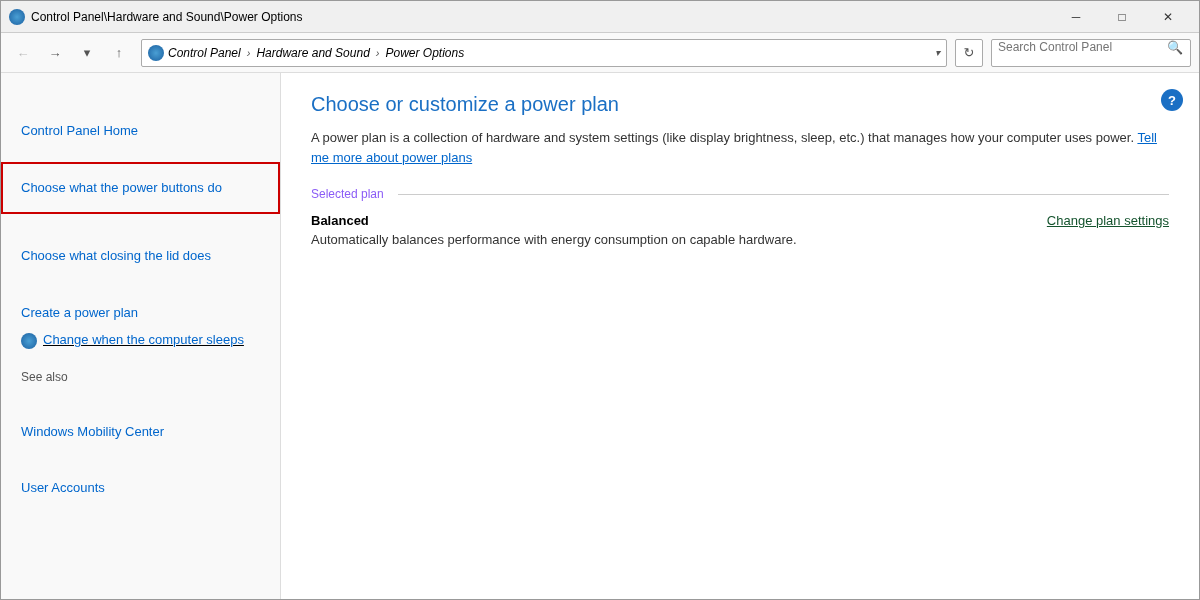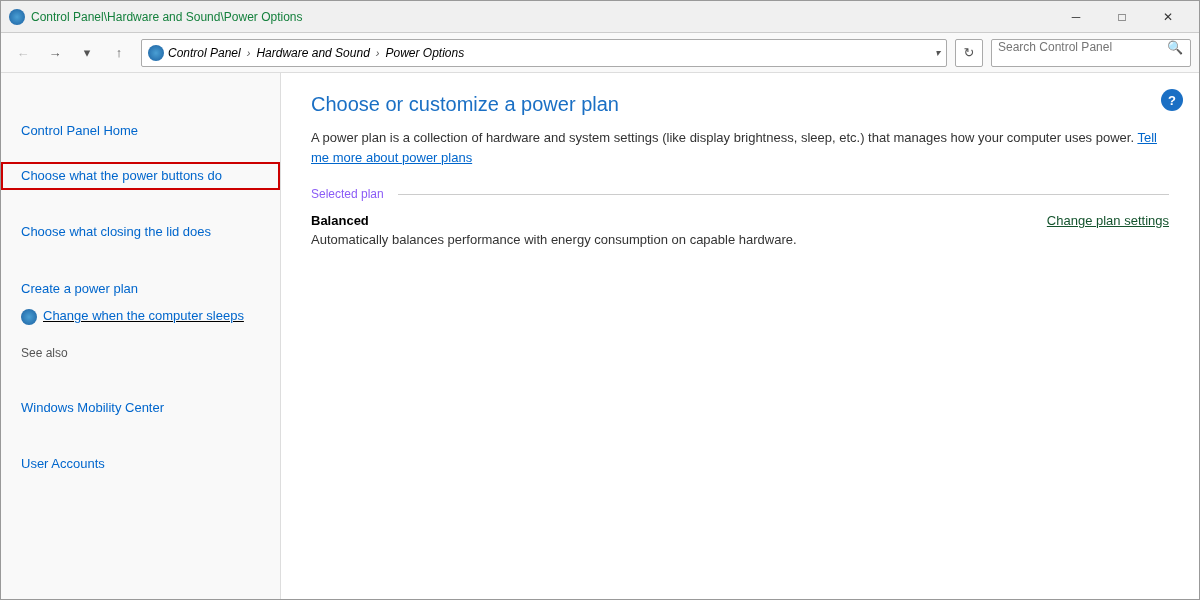--- a/index.html
+++ b/index.html
@@ -27,21 +27,21 @@
       width: 16px;
       height: 16px;
       margin-right: 6px;
       background: radial-gradient(circle, #4a9fd4, #1a5fa0);
       border-radius: 50%;
       flex-shrink: 0;
     }
     .titlebar-title {
       flex: 1;
       font-size: 12px;
-      color: #15803d;
+      color: #000000;
     }
     .titlebar-buttons {
       display: flex;
       gap: 0;
     }
     .titlebar-btn {
       width: 46px;
       height: 32px;
       display: flex;
       align-items: center;
@@ -173,21 +173,21 @@
       color: #0066cc;
       text-decoration: none;
       font-size: 13px;
       cursor: pointer;
       line-height: 1.4;
       margin-top: 28px;
     }
     .sidebar-link.active {
       border: 2px solid #c00;
       color: #0066cc;
-      padding: 3px 18px;
+      padding: 15px 18px;
       margin: 2px 0;
     }
     .sidebar-link-with-icon {
       display: flex;
       align-items: flex-start;
       gap: 6px;
       padding: 5px 20px;
       cursor: pointer;
       text-decoration: underline;
     }

